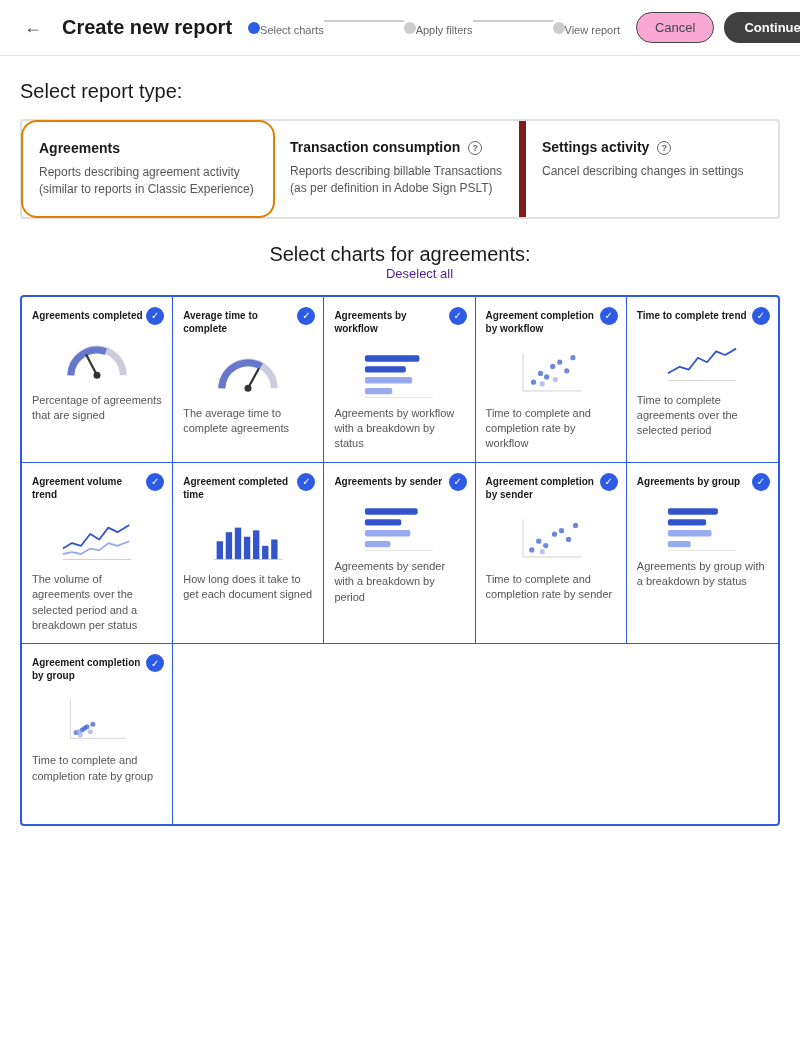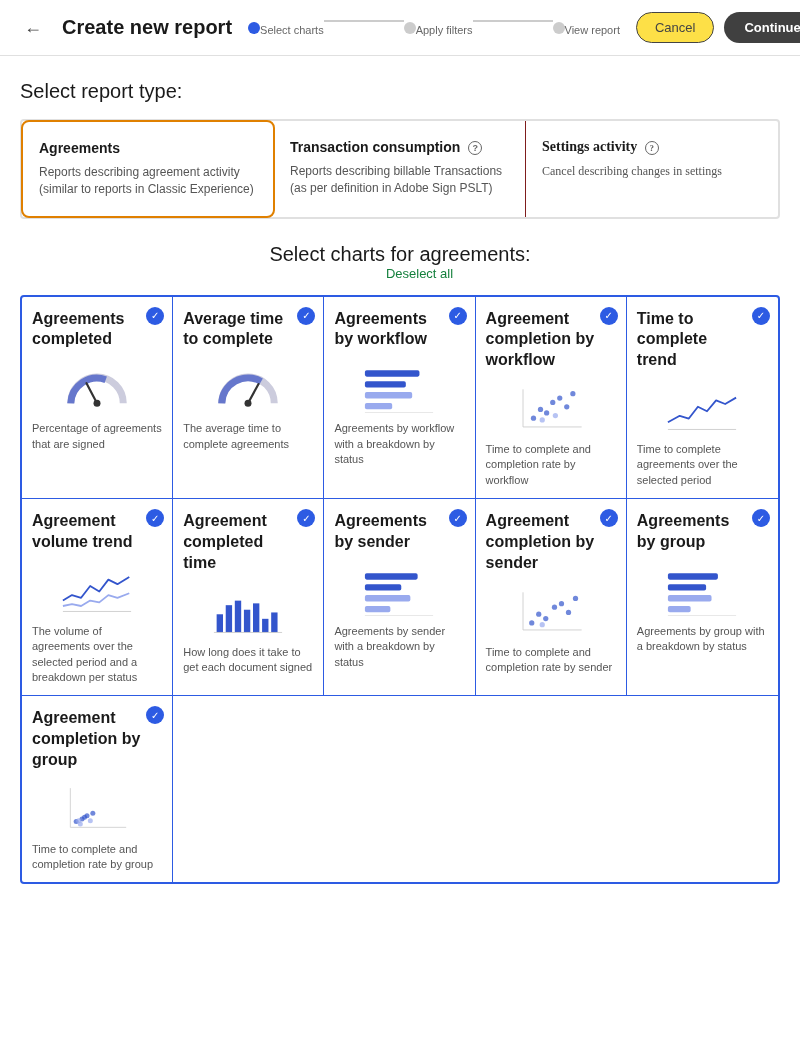--- a/index.html
+++ b/index.html
@@ -66,21 +66,21 @@
       background: #ccc;
       margin-bottom: 14px;
     }
     .header-actions {
       display: flex;
       gap: 10px;
       align-items: center;
     }
     .btn-cancel {
       border: 1.5px solid #444;
-      background: #fde047;
+      background: #f9a8d4;
       color: #444;
       padding: 7px 18px;
       border-radius: 20px;
       cursor: pointer;
       font-size: 13px;
       font-weight: 500;
     }
     .btn-continue {
       background: #404040;
       color: #fff;
@@ -103,30 +103,29 @@
     .report-types {
       display: grid;
       grid-template-columns: 1fr 1fr 1fr;
       gap: 0;
       border: 2px solid #e0e0e0;
       border-radius: 4px;
       margin-bottom: 24px;
     }
     .report-type-card {
       padding: 18px 16px;
-      border-right: 1px solid #7f1d1d;
+      border-right: 7px solid #7f1d1d;
       cursor: pointer;
     }
     .report-type-card:last-child {
       border-right: none;
-      font-family: Liberation Serif, serif;
     }
     .report-type-card.selected {
       border: 2.5px solid #e08000;
-      border-radius: 8px;
+      border-radius: 16px;
       margin: -1px;
     }
     .report-type-title {
       font-weight: 700;
       font-size: 14px;
       margin-bottom: 8px;
       color: #1a1a1a;
     }
     .report-type-desc {
       font-size: 12px;
@@ -148,31 +147,31 @@
       font-weight: bold;
     }
     .charts-header {
       display: flex;
       justify-content: space-between;
       align-items: center;
       margin-bottom: 14px;
       flex-direction: column;
     }
     .deselect-all {
-      color: #15803d;
+      color: #4c1d95;
       cursor: pointer;
       font-size: 13px;
       font-weight: 500;
       background: none;
       border: none;
       padding-left: 39px;
     }
     .chart-title {
       font-weight: 700;
-      font-size: 16px;
+      font-size: 10px;
       color: #1a1a1a;
       line-height: 1.3;
       margin-bottom: 8px;
       padding-right: 18px;
     }
     .check-badge {
       position: absolute;
       top: 10px;
       right: 8px;
       width: 18px;
@@ -413,21 +412,21 @@
         <div class="chart-title">Agreements by sender</div>
         <div class="chart-visual">
           <svg class="hbar-svg" viewBox="0 0 85 55">
             <rect x="5" y="8" width="58" height="7" rx="2" fill="#3355cc"></rect>
             <rect x="5" y="20" width="40" height="7" rx="2" fill="#3355cc"></rect>
             <rect x="5" y="32" width="50" height="7" rx="2" fill="#99aaee"></rect>
             <rect x="5" y="44" width="28" height="7" rx="2" fill="#99aaee"></rect>
             <line x1="5" y1="55" x2="80" y2="55" stroke="#ccc" stroke-width="1"></line>
           </svg>
         </div>
-        <div class="chart-desc">Agreements by sender with a breakdown by status</div>
+        <div class="chart-desc">Agreements by sender with a breakdown by period</div>
       </div>
 
       <div class="chart-cell">
         <div class="check-badge">✓</div>
         <div class="chart-title">Agreement completion by sender</div>
         <div class="chart-visual">
           <svg class="scatter-svg" viewBox="0 0 80 55">
             <line x1="8" y1="48" x2="75" y2="48" stroke="#ccc" stroke-width="1"></line>
             <line x1="8" y1="48" x2="8" y2="5" stroke="#ccc" stroke-width="1"></line>
             <circle cx="18" cy="40" r="3" fill="#3355cc" opacity="0.7"></circle>

